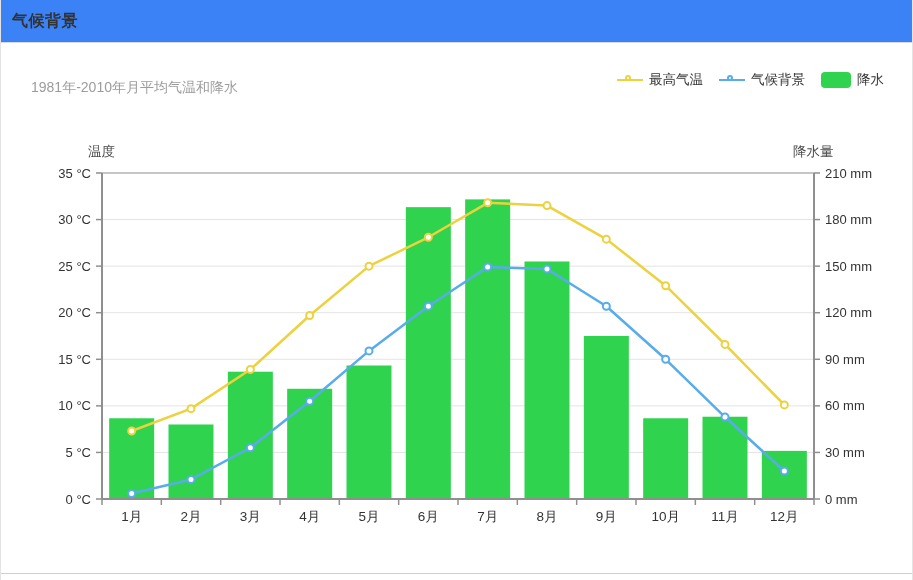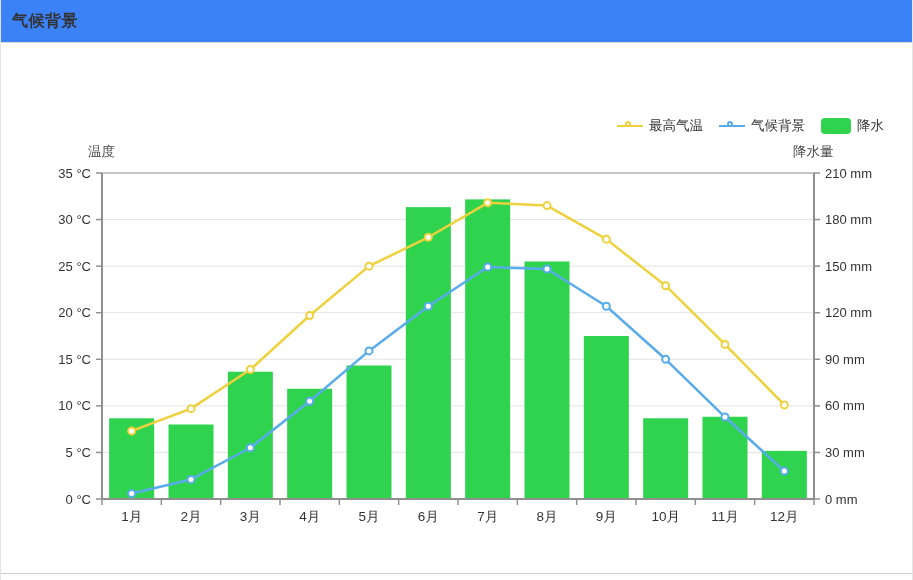--- a/index.html
+++ b/index.html
@@ -14,21 +14,21 @@
   }
   .title{ font-size:16px; font-weight:bold; color:#333; letter-spacing:.5px; }
   .card-body{ position:relative; width:100%; height:531px; border-bottom:1px solid #cfcfcf; }
   .subtitle{
     position:absolute; left:30px; top:36px; font-size:14px; color:#9c9c9c;
   }
   .legend{
     position:absolute; top:28px; right:28px; display:flex; align-items:center; gap:16px;
     font-size:13.5px; color:#333;
   }
-  .legend-item{ display:flex; align-items:center; gap:6px; cursor:pointer;margin-top:46px; }
+  .legend-item{ display:flex; align-items:center; gap:6px; cursor:pointer; }
   .lg-line{ position:relative; width:26px; height:12px; display:inline-block; }
   .lg-stroke{ position:absolute; left:0; right:0; top:5px; height:2px; background:#ccc; display:block; }
   .lg-circle{
     position:absolute; left:8px; top:1px; width:6px; height:6px; border-radius:50%;
     background:#fff; border:2px solid #ccc; display:block;
   }
   .lg-bar{ width:30px; height:16px; border-radius:4px; background:#ccc; display:inline-block; }
   #chart-svg{ position:absolute; left:0; top:0; }
   .tick{ font-size:13px; fill:#333; }
   .axis-title{ font-size:13.5px; fill:#4a4a4a; }
@@ -144,20 +144,21 @@
         <text x="427.33333333333337" y="478" text-anchor="middle" class="xlab">6月</text>
         <text x="486.6666666666667" y="478" text-anchor="middle" class="xlab">7月</text>
         <text x="546" y="478" text-anchor="middle" class="xlab">8月</text>
         <text x="605.3333333333334" y="478" text-anchor="middle" class="xlab">9月</text>
         <text x="664.6666666666667" y="478" text-anchor="middle" class="xlab">10月</text>
         <text x="724" y="478" text-anchor="middle" class="xlab">11月</text>
         <text x="783.3333333333334" y="478" text-anchor="middle" class="xlab">12月</text>
         <text x="87" y="113" text-anchor="start" class="axis-title">温度</text>
         <text x="792" y="113" text-anchor="start" class="axis-title">降水量</text>
       </svg>
+    <div class="subtitle">1981年-2010年月平均气温和降水</div>
     <div class="legend">
       <div class="legend-item">
         <span class="lg-line">
             <i class="lg-stroke" style="background: rgb(237, 210, 62);"></i>
             <i class="lg-circle" style="border-color: rgb(237, 210, 62);"></i>
           </span>
         <span>最高气温</span>
       </div>
       <div class="legend-item">
         <span class="lg-line">

